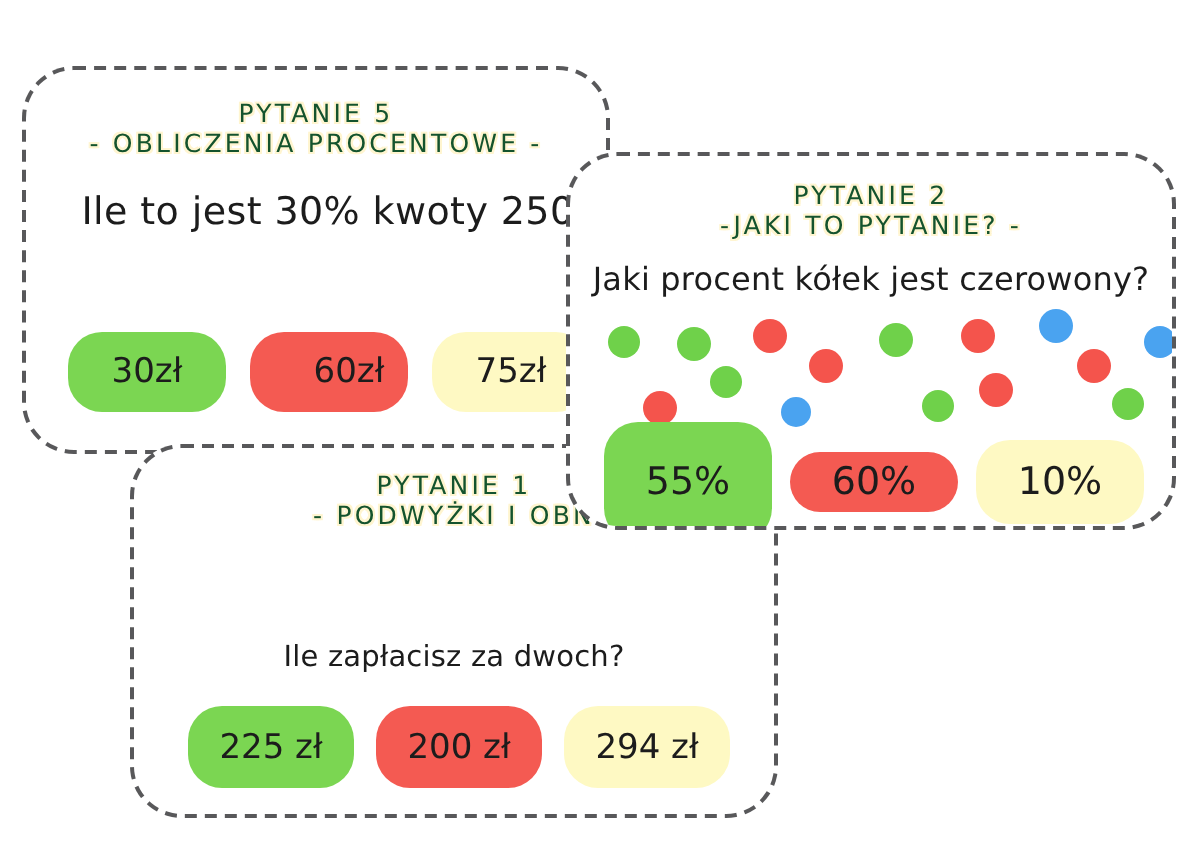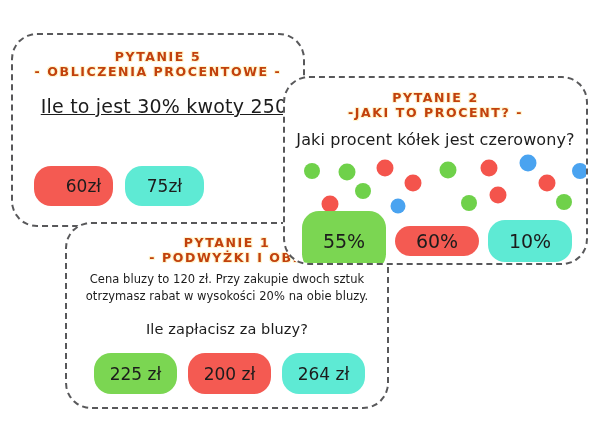--- a/index.html
+++ b/index.html
@@ -32,25 +32,25 @@
     overflow: hidden;
   }
   #card-1 { left: 11px;  top: 33px;  width: 294px; height: 194px; z-index: 1; }
   #card-2 { left: 283px; top: 76px;  width: 305px; height: 189px; z-index: 2; }
   #card-3 { left: 65px;  top: 222px; width: 324px; height: 187px; z-index: 3; }
 
   
   .card-title {
     text-align: center;
     font-family: "DejaVu Sans", sans-serif;
-    font-weight: bold;
+    font-weight: normal;
     font-size: 12.5px;
     letter-spacing: 1.6px;
     line-height: 15px;
-    color: #c2410c;
+    color: #14532d;
     text-shadow:
        1px  0   0 #fff5d0, -1px  0   0 #fff5d0,
        0    1px 0 #fff5d0,  0   -1px 0 #fff5d0,
        1px  1px 0 #fff5d0, -1px -1px 0 #fff5d0,
        1px -1px 0 #fff5d0, -1px  1px 0 #fff5d0;
     white-space: nowrap;
   }
   .card-title .line2 { display: block; text-align: center; }
 
   
@@ -76,21 +76,21 @@
     display: flex;
     align-items: center;
     justify-content: center;
     color: #1c1c1c;
     font-family: "DejaVu Sans", sans-serif;
     box-sizing: border-box;
     white-space: nowrap;
   }
   .pill.green { background: #7bd652; }
   .pill.red   { background: #f45a52; }
-  .pill.blue  { background: #5eead4; }
+  .pill.blue  { background: #fef9c3; }
 
   
   .dots {
     position: absolute;
     left: 0; top: 0; right: 0; bottom: 0;
     pointer-events: none;
   }
   .dot {
     position: absolute;
     border-radius: 50%;
@@ -104,52 +104,49 @@
 <body>
 
 <div class="stage">
 
   <div class="card" id="card-1">
     <div class="card-title" style="position:absolute; left:0; right:0; top:14px;">
       <span>PYTANIE 5</span>
       <span class="line2">- OBLICZENIA PROCENTOWE -</span>
     </div>
 
-    <div class="question q-large" style="position:absolute; left:12px; right:0; top:60px;text-decoration:underline;">Ile to jest 30% kwoty 250</div>
+    <div class="question q-large" style="position:absolute; left:12px; right:0; top:60px;">Ile to jest 30% kwoty 250</div>
 
     <div class="answers" style="left:21px; top:131px; width:262px; gap:12px;">
+      <div class="pill green" style="width:79px; height:40px; font-size:17px;">30zł</div>
       <div class="pill red" style="width:79px; height:40px; font-size:17px;padding-left:20px;">60zł</div>
       <div class="pill blue" style="width:79px; height:40px; font-size:17px;">75zł</div>
     </div>
   </div>
 
   <div class="card" id="card-3">
     <div class="card-title" style="position:absolute; left:0; right:0; top:11px;">
       <span>PYTANIE 1</span>
       <span class="line2">- PODWYŻKI I OBN</span>
     </div>
 
-    <div class="question q-small" style="position:absolute; left:0; right:0; top:47px;">
-      <div>Cena bluzy to 120 zł. Przy zakupie dwoch sztuk</div>
-      <div>otrzymasz rabat w wysokości 20% na obie bluzy.</div>
-    </div>
 
-    <div class="question q-sub" style="position:absolute; left:0; right:0; top:97px;">Ile zapłacisz za bluzy?</div>
+    <div class="question q-sub" style="position:absolute; left:0; right:0; top:97px;">Ile zapłacisz za dwoch?</div>
 
     <div class="answers" style="left:27px; top:129px; width:272px; gap:11px;">
       <div class="pill green" style="width:83px; height:41px; font-size:17px;">225 zł</div>
       <div class="pill red" style="width:83px; height:41px; font-size:17px;">200 zł</div>
-      <div class="pill blue" style="width:83px; height:41px; font-size:17px;">264 zł</div>
+      <div class="pill blue" style="width:83px; height:41px; font-size:17px;">294 zł</div>
     </div>
   </div>
 
   <div class="card" id="card-2" style="z-index:4;">
     <div class="card-title" style="position:absolute; left:0; right:0; top:12px;">
       <span>PYTANIE 2</span>
-      <span class="line2">-JAKI TO PROCENT? -</span>
+      <span class="line2">-JAKI TO PYTANIE? -</span>
     </div>
 
     <div class="question q-mid" style="position:absolute; left:0; right:0; top:52px;">Jaki procent kółek jest czerowony?</div>
 
     <div class="dots">
         <div class="dot green" style="left: 27px; top: 93px; width: 16px; height: 16px;"></div>
         <div class="dot green" style="left: 62px; top: 94px; width: 17px; height: 17px;"></div>
         <div class="dot red" style="left: 100px; top: 90px; width: 17px; height: 17px;"></div>
         <div class="dot green" style="left: 163px; top: 92px; width: 17px; height: 17px;"></div>
         <div class="dot red" style="left: 204px; top: 90px; width: 17px; height: 17px;"></div>

